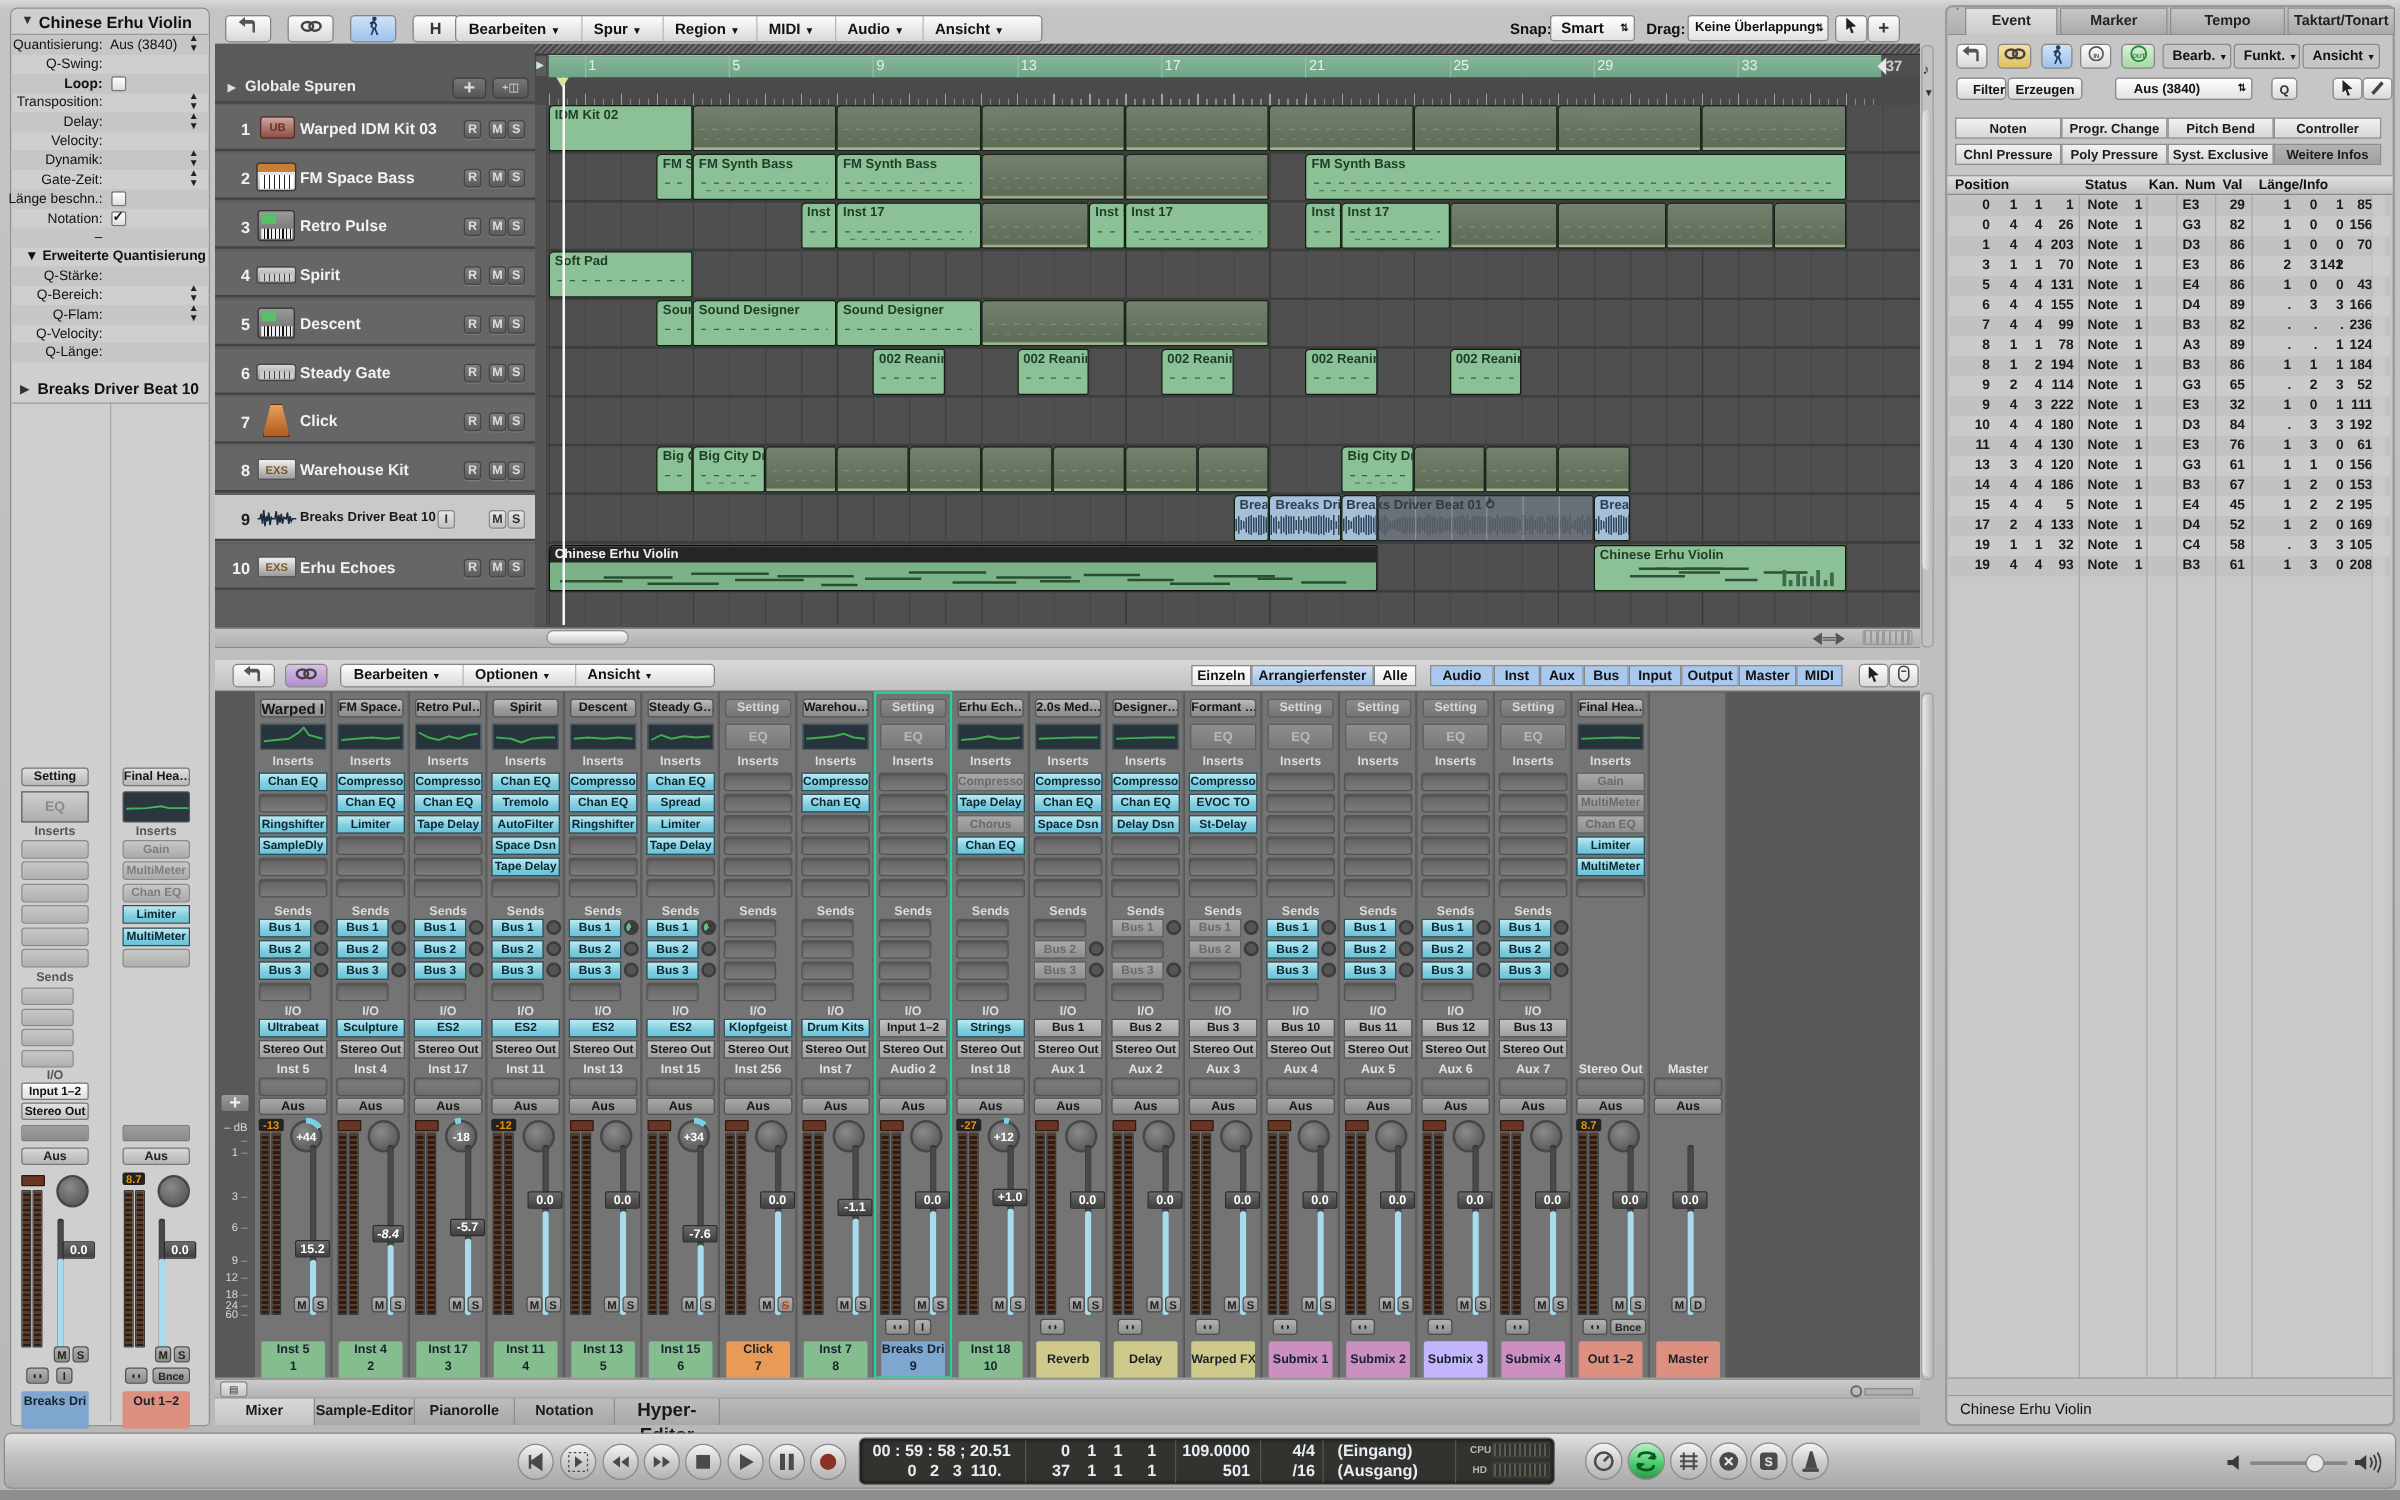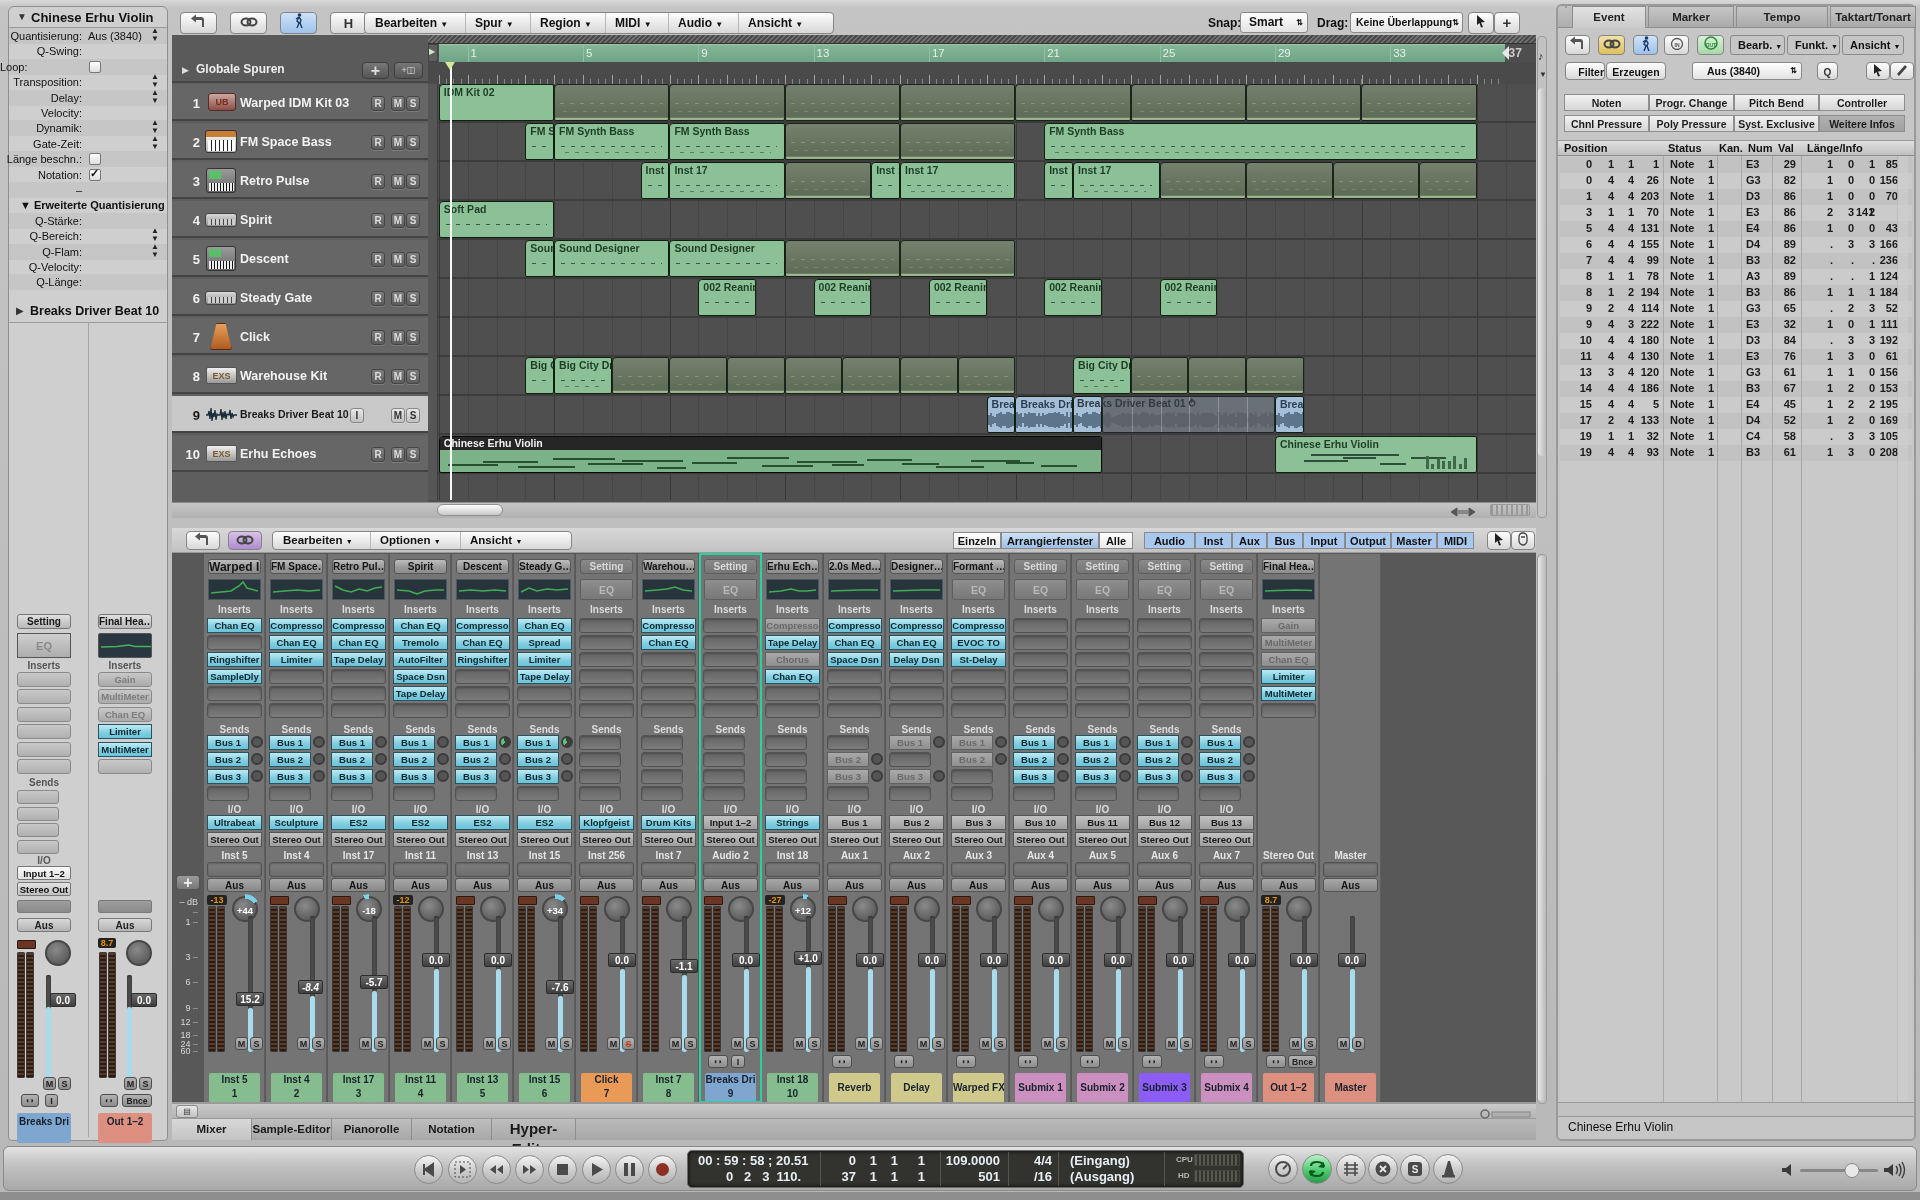--- a/index.html
+++ b/index.html
@@ -56,21 +56,21 @@
 <div class="abs" style="left:8px;top:6px;width:160px;height:1135px;background:#cfcfcf;border:1px solid #8f8f8f;border-radius:6px 6px 4px 4px;"></div>
 <div class="lbl" style="left:17px;top:11px;font-size:10px;color:#333;">▼</div>
 <div class="lbl" style="left:31px;top:10px;font-size:13px;font-weight:700;">Chinese Erhu Violin</div>
 <div class="abs" style="left:9px;top:27px;width:158px;height:1px;background:#9a9a9a;"></div>
 <div class="abs" style="left:9px;top:28px;width:158px;height:16px;background:#c6c6c6;"></div>
 <div class="lbl" style="left:0px;top:30px;width:82px;text-align:right;font-size:11px;">Quantisierung:</div>
 <div class="lbl" style="left:88px;top:30px;font-size:11px;">Aus (3840)</div>
 <div class="lbl" style="left:151px;top:27px;font-size:8px;color:#222;line-height:8px;">▲<br>▼</div>
 <div class="lbl" style="left:0px;top:45.4px;width:82px;text-align:right;font-size:11px;">Q-Swing:</div>
 <div class="abs" style="left:9px;top:58.8px;width:158px;height:16px;background:#c6c6c6;"></div>
-<div class="lbl" style="left:0px;top:60.8px;width:82px;font-size:11px;">Loop:</div>
+<div class="lbl" style="left:0px;top:60.8px;width:82px;text-align:right;font-size:11px;font-weight:bold;">Loop:</div>
 <div class="abs" style="left:89px;top:60.8px;width:12px;height:12px;background:linear-gradient(#fff,#ddd);border:1px solid #777;border-radius:2px;"></div>
 <div class="lbl" style="left:0px;top:76.2px;width:82px;text-align:right;font-size:11px;">Transposition:</div>
 <div class="lbl" style="left:151px;top:73.2px;font-size:8px;color:#222;line-height:8px;">▲<br>▼</div>
 <div class="abs" style="left:9px;top:89.60000000000001px;width:158px;height:16px;background:#c6c6c6;"></div>
 <div class="lbl" style="left:0px;top:91.60000000000001px;width:82px;text-align:right;font-size:11px;">Delay:</div>
 <div class="lbl" style="left:151px;top:88.60000000000001px;font-size:8px;color:#222;line-height:8px;">▲<br>▼</div>
 <div class="lbl" style="left:0px;top:107.00000000000001px;width:82px;text-align:right;font-size:11px;">Velocity:</div>
 <div class="abs" style="left:9px;top:120.40000000000002px;width:158px;height:16px;background:#c6c6c6;"></div>
 <div class="lbl" style="left:0px;top:122.40000000000002px;width:82px;text-align:right;font-size:11px;">Dynamik:</div>
 <div class="lbl" style="left:151px;top:119.40000000000002px;font-size:8px;color:#222;line-height:8px;">▲<br>▼</div>
@@ -1232,21 +1232,21 @@
 <div class="meter" style="left:4px;top:352px;height:146px;"></div>
 <div class="meter" style="left:13px;top:352px;height:146px;"></div>
 <div class="mcap" style="left:4px;top:342px;"></div>
 <div class="knob" style="left:28px;top:342px;"></div>
 <div class="ftrack" style="left:44px;top:362px;height:136px;"></div>
 <div class="frib" style="left:44px;top:415px;height:83px;"></div>
 <div class="fbadge" style="left:32px;top:399px;width:28px;">0.0</div>
 <div class="msb" style="left:31px;top:483px;">M</div>
 <div class="msb" style="left:46px;top:483px;">S</div>
 <div class="msb" style="left:8px;top:501px;width:20px;font-size:8px;">◖◗</div>
-<div class="bname" style="top:519px;background:#8b5cf6;line-height:29px;">Submix 3</div>
+<div class="bname" style="top:519px;background:#c4b5fd;line-height:29px;">Submix 3</div>
 </div>
 <div class="strip" style="left:1024px;">
 <div class="mbtn" style="left:4px;top:5px;width:53px;height:15px;font-size:10px;line-height:14px;color:#d8d8d8;background:linear-gradient(#8a8a8a,#757575);border-color:#5e5e5e;">Setting</div>
 <div class="abs" style="left:4px;top:25px;width:53px;height:21px;background:linear-gradient(#8e8e8e,#787878);border:1px solid #5e5e5e;border-radius:2px;color:#b8b8b8;font-size:10.5px;font-weight:700;text-align:center;line-height:20px;">EQ</div>
 <div class="mlab" style="left:0;top:50px;">Inserts</div>
 <div class="slot" style="top:64px;"></div>
 <div class="slot" style="top:81px;"></div>
 <div class="slot" style="top:98px;"></div>
 <div class="slot" style="top:115px;"></div>
 <div class="slot" style="top:132px;"></div>

